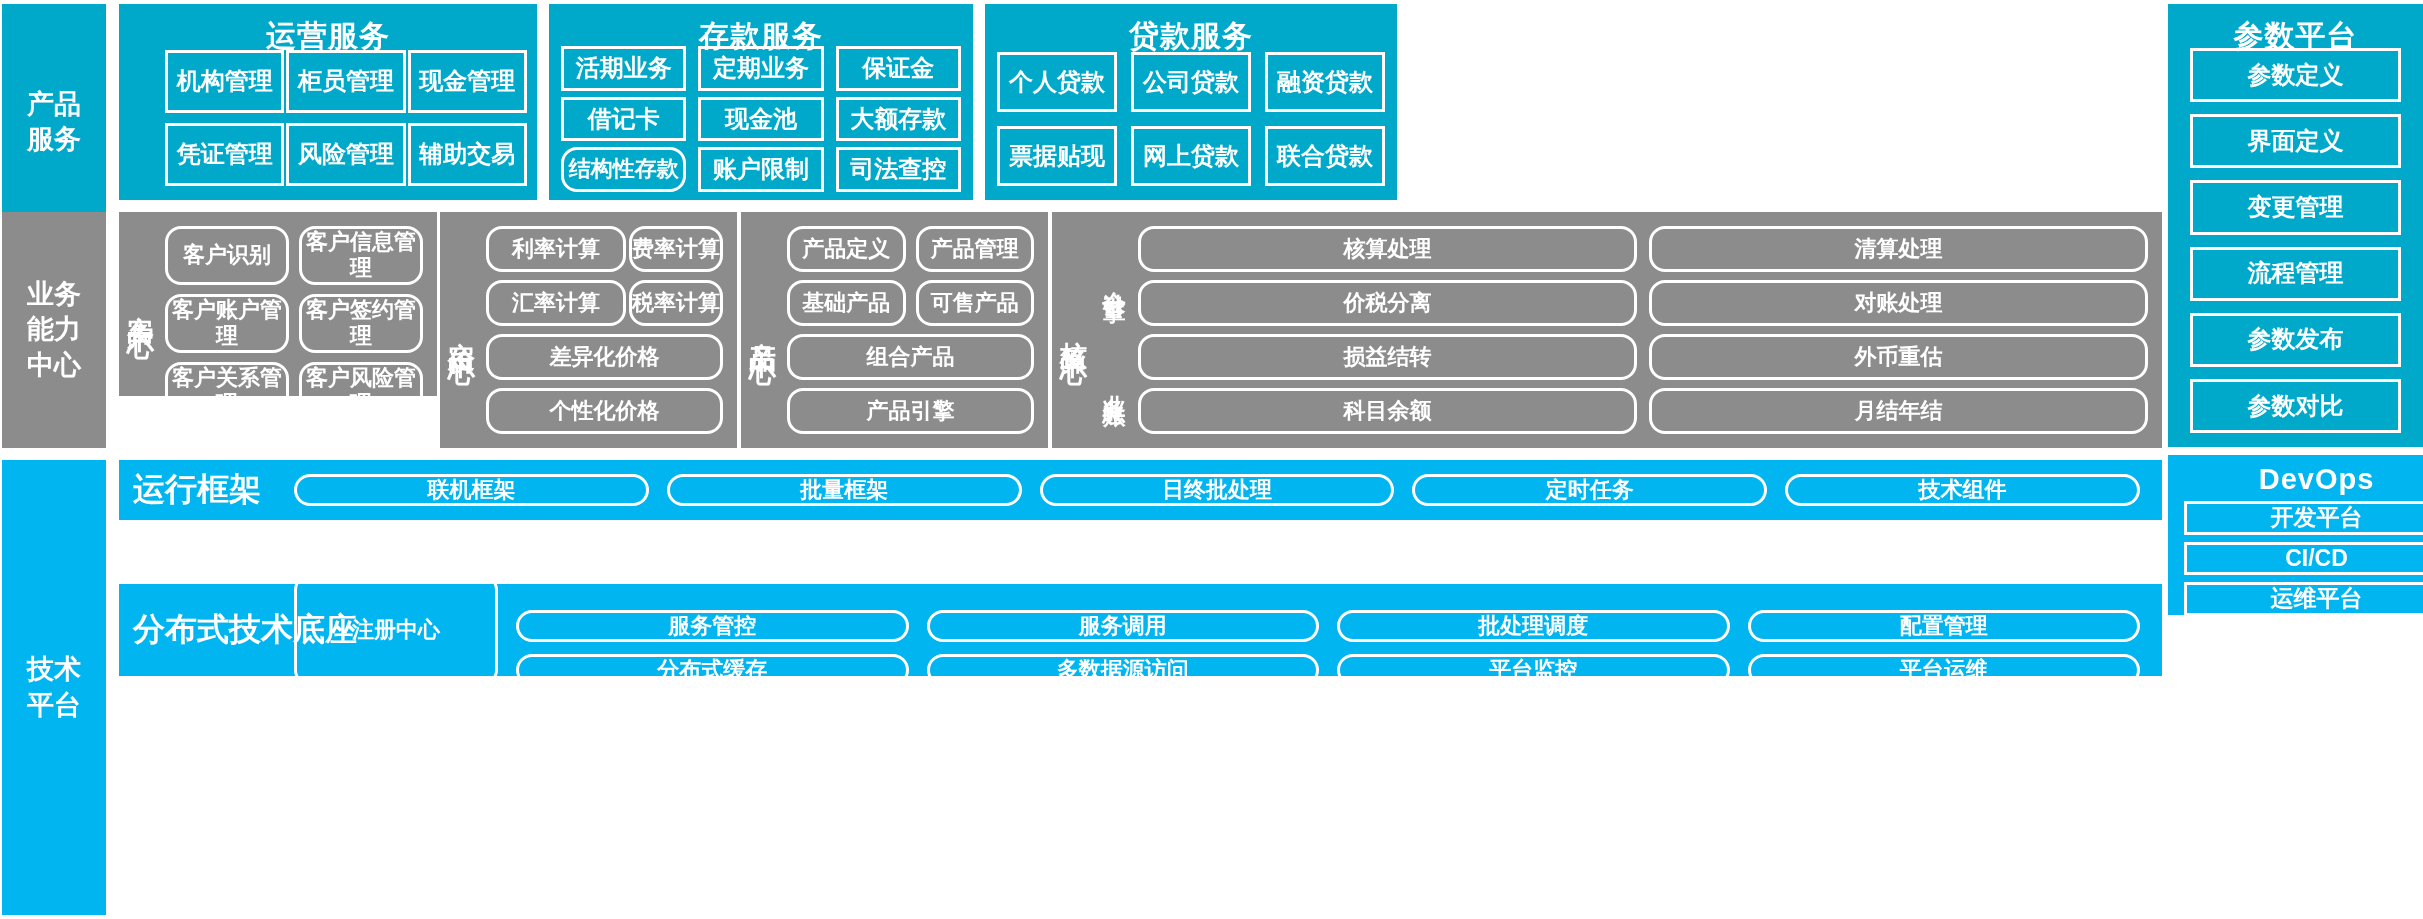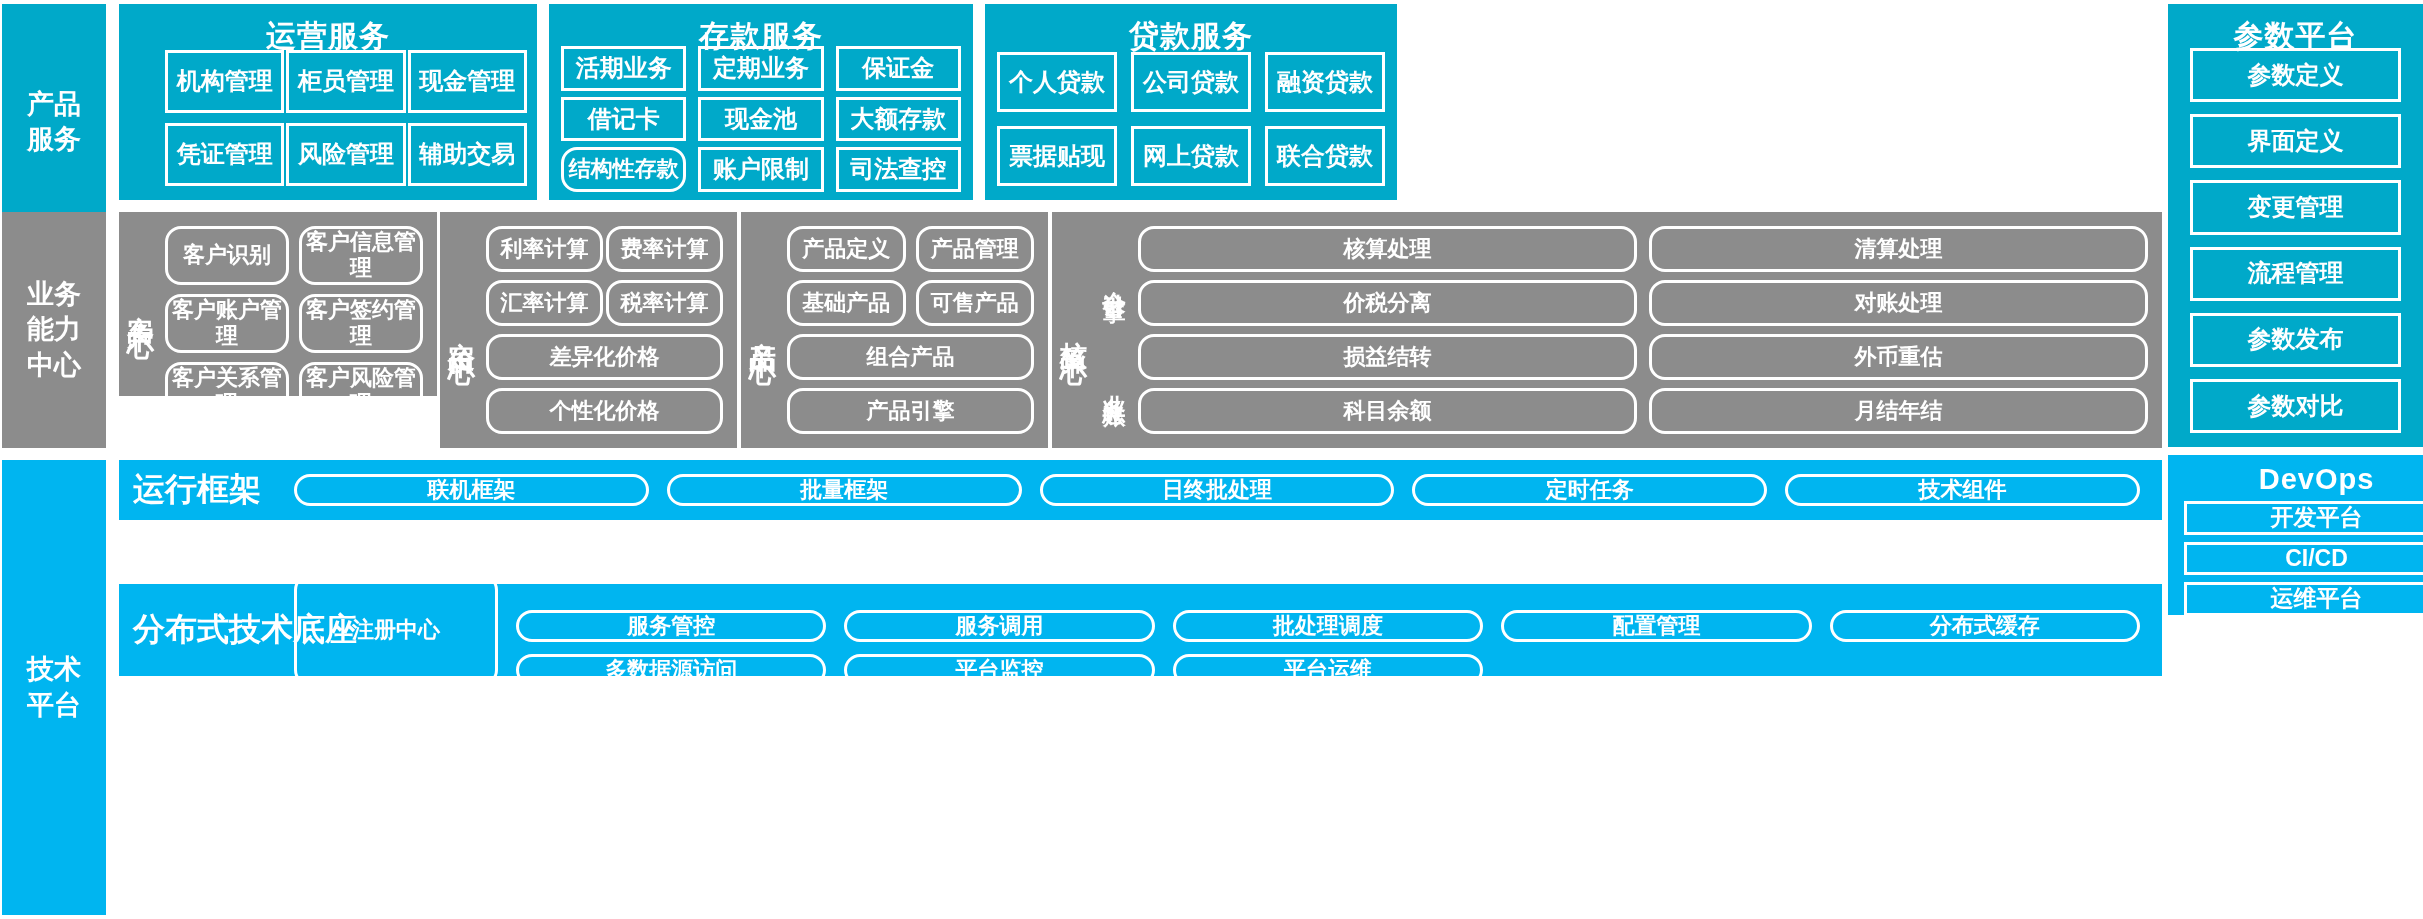--- a/index.html
+++ b/index.html
@@ -68,21 +68,21 @@
   #price{left:440px;top:212px;width:297px;height:236px;}
   #prod{left:741px;top:212px;width:307px;height:236px;}
   #acct{left:1052px;top:212px;width:1110px;height:236px;}
 
   .center-body{position:absolute;display:flex;height:100%;width:100%;box-sizing:border-box;}
 
   #cust-grid{position:relative;flex:1;display:grid;
     grid-template-columns:repeat(2,1fr);grid-template-rows:repeat(3,1fr);
     gap:9px 10px;margin:14px 14px 14px 4px;}
   #price-grid{position:relative;flex:1;display:grid;
-    grid-template-columns:repeat(2,1fr);grid-template-rows:repeat(4,1fr);
+    grid-template-columns:repeat(1,1fr);grid-template-rows:repeat(4,1fr);
     gap:8px 3px;margin:14px 14px 14px 4px;}
   #prod-grid{position:relative;flex:1;display:grid;
     grid-template-columns:repeat(2,1fr);grid-template-rows:repeat(4,1fr);
     gap:8px 10px;margin:14px 14px 14px 4px;}
   #acct-grid{position:relative;flex:1;display:grid;
     grid-template-columns:repeat(2,1fr);grid-template-rows:repeat(4,1fr);
     gap:8px 12px;margin:14px 14px 14px 4px;}
   .span2{grid-column:span 2;}
   .acct-sublabels{
     display:flex;flex-direction:column;justify-content:space-around;
@@ -97,21 +97,21 @@
 
   .rowbar{position:relative;display:flex;align-items:center;}
   .rowbar .rb-label{
     color:#fff;font-weight:bold;font-size:32px;white-space:nowrap;
     width:175px;padding-left:14px;box-sizing:border-box;flex:0 0 auto;
   }
   #runframe-grid{flex:1;display:grid;grid-template-columns:repeat(5,1fr);
     gap:18px;margin:9px 22px 9px 0;}
   #dist-right{flex:1;display:flex;gap:18px;margin:9px 22px 9px 0;}
   #dist-reg{flex:0 0 204px;}
-  #dist-cols{flex:1;display:grid;grid-template-columns:repeat(5,1fr);
+  #dist-cols{flex:1;display:grid;grid-template-columns:repeat(4,1fr);
     grid-template-rows:repeat(2,1fr);gap:12px 18px;margin-top:36px;}
   #devops-grid{position:absolute;left:16px;right:16px;top:46px;bottom:10px;
     display:grid;grid-template-columns:1fr;grid-template-rows:repeat(3,1fr);gap:7px;}
   #devops .group-title{font-size:29px;top:8px;}
   #devops .tile{font-size:23px;border-width:3px;}
 </style>
 </head>
 <body>
 
 <div class="canvas">

